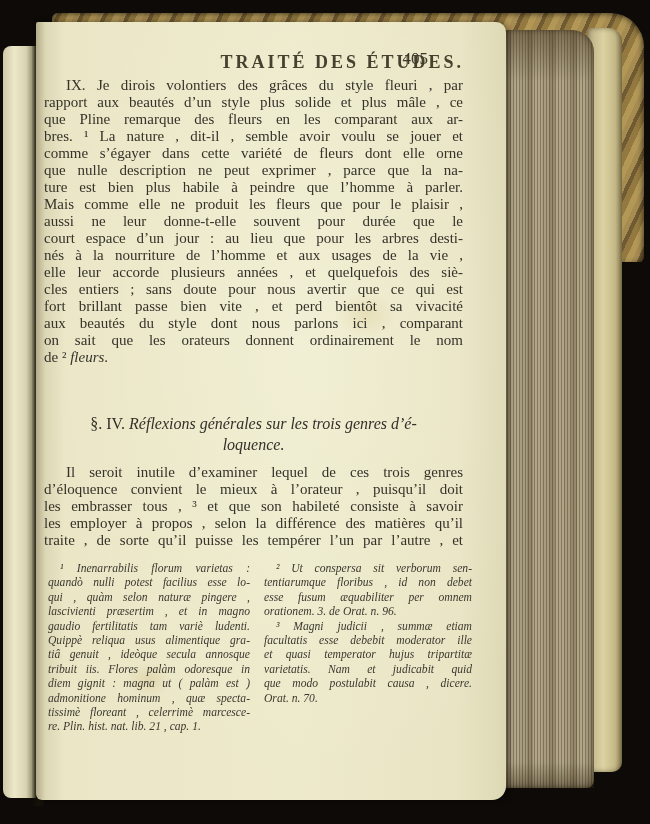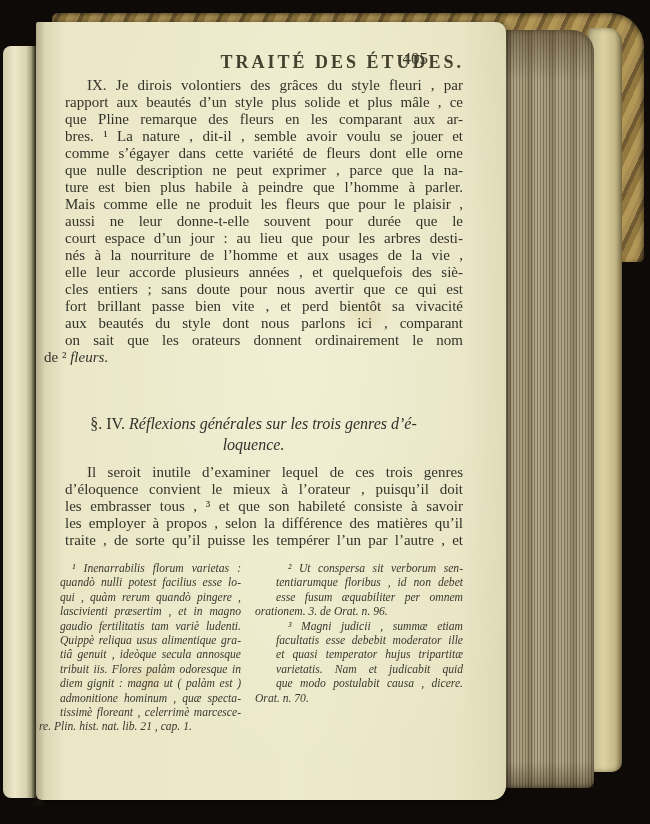--- a/index.html
+++ b/index.html
@@ -48,34 +48,34 @@
   .stain.s2{left:90px;top:640px;width:46px;height:36px;background:radial-gradient(rgba(190,150,70,.2),rgba(190,150,70,0) 70%);}
 
   
   .hdr{position:absolute;left:8px;top:30px;width:420px;height:20px;}
   .running-title{position:absolute;left:0;right:0;text-align:right;
       font-size:18px;letter-spacing:3px;color:#46412f;font-weight:bold;}
   .page-num{position:absolute;right:36px;top:-3px;font-size:17px;color:#3c382a;}
 
   .para{position:absolute;left:8px;width:419px;font-size:15px;color:#35322a;}
   .para .line{height:17px;line-height:17px;white-space:nowrap;}
-  .jl{text-align:justify;text-align-last:justify;white-space:normal !important;margin-left:21px;}
+  .jl{text-align:justify;text-align-last:justify;white-space:normal !important;}
   .nl{text-align:left;}
   .ind{padding-left:22px;}
   .it{font-style:italic;}
 
   .p1{top:55px;}
   .p2{top:442px;}
 
   .heading{position:absolute;left:8px;top:391px;width:419px;text-align:center;
       font-size:16px;line-height:21px;color:#33302a;}
   .heading .pref{font-style:normal;}
   .heading .rest{font-style:italic;}
 
-  .footnotes{position:absolute;left:3px;top:540px;width:424px;display:flex;}
+  .footnotes{position:absolute;left:12px;top:540px;width:424px;display:flex;}
   .fncol{font-style:italic;font-size:11.6px;color:#3b382f;}
   .fncol .line{height:14.4px;line-height:14.4px;white-space:nowrap;}
   .fncol.left{width:202px;}
   .fncol.right{width:208px;margin-left:14px;}
   .fncol .ind{padding-left:12px;}
 </style>
 </head>
 <body>
 
 <div id="screen">
@@ -127,21 +127,21 @@
       <div class="line jl">d’éloquence convient le mieux à l’orateur , puisqu’il doit</div>
       <div class="line jl">les embrasser tous , ³ et que son habileté consiste à savoir</div>
       <div class="line jl">les employer à propos , selon la différence des matières qu’il</div>
       <div class="line jl">traite , de sorte qu’il puisse les tempérer l’un par l’autre , et</div>
     </div>
 
     <div class="footnotes">
       <div class="fncol left">
         <div class="line jl ind">¹ Inenarrabilis florum varietas :</div>
         <div class="line jl">quandò nulli potest facilius esse lo-</div>
-        <div class="line jl">qui , quàm rerum quandò pingere ,</div>
+        <div class="line jl">qui , quàm selon naturæ pingere ,</div>
         <div class="line jl">lascivienti præsertim , et in magno</div>
         <div class="line jl">gaudio fertilitatis tam variè ludenti.</div>
         <div class="line jl">Quippè reliqua usus alimentique gra-</div>
         <div class="line jl">tiâ genuit , ideòque secula annosque</div>
         <div class="line jl">tribuit iis. Flores palàm odoresque in</div>
         <div class="line jl">diem gignit : magna ut ( palàm est )</div>
         <div class="line jl">admonitione hominum , quæ specta-</div>
         <div class="line jl">tissimè floreant , celerrimè marcesce-</div>
         <div class="line nl">re. Plin. hist. nat. lib. 21 , cap. 1.</div>
       </div>

